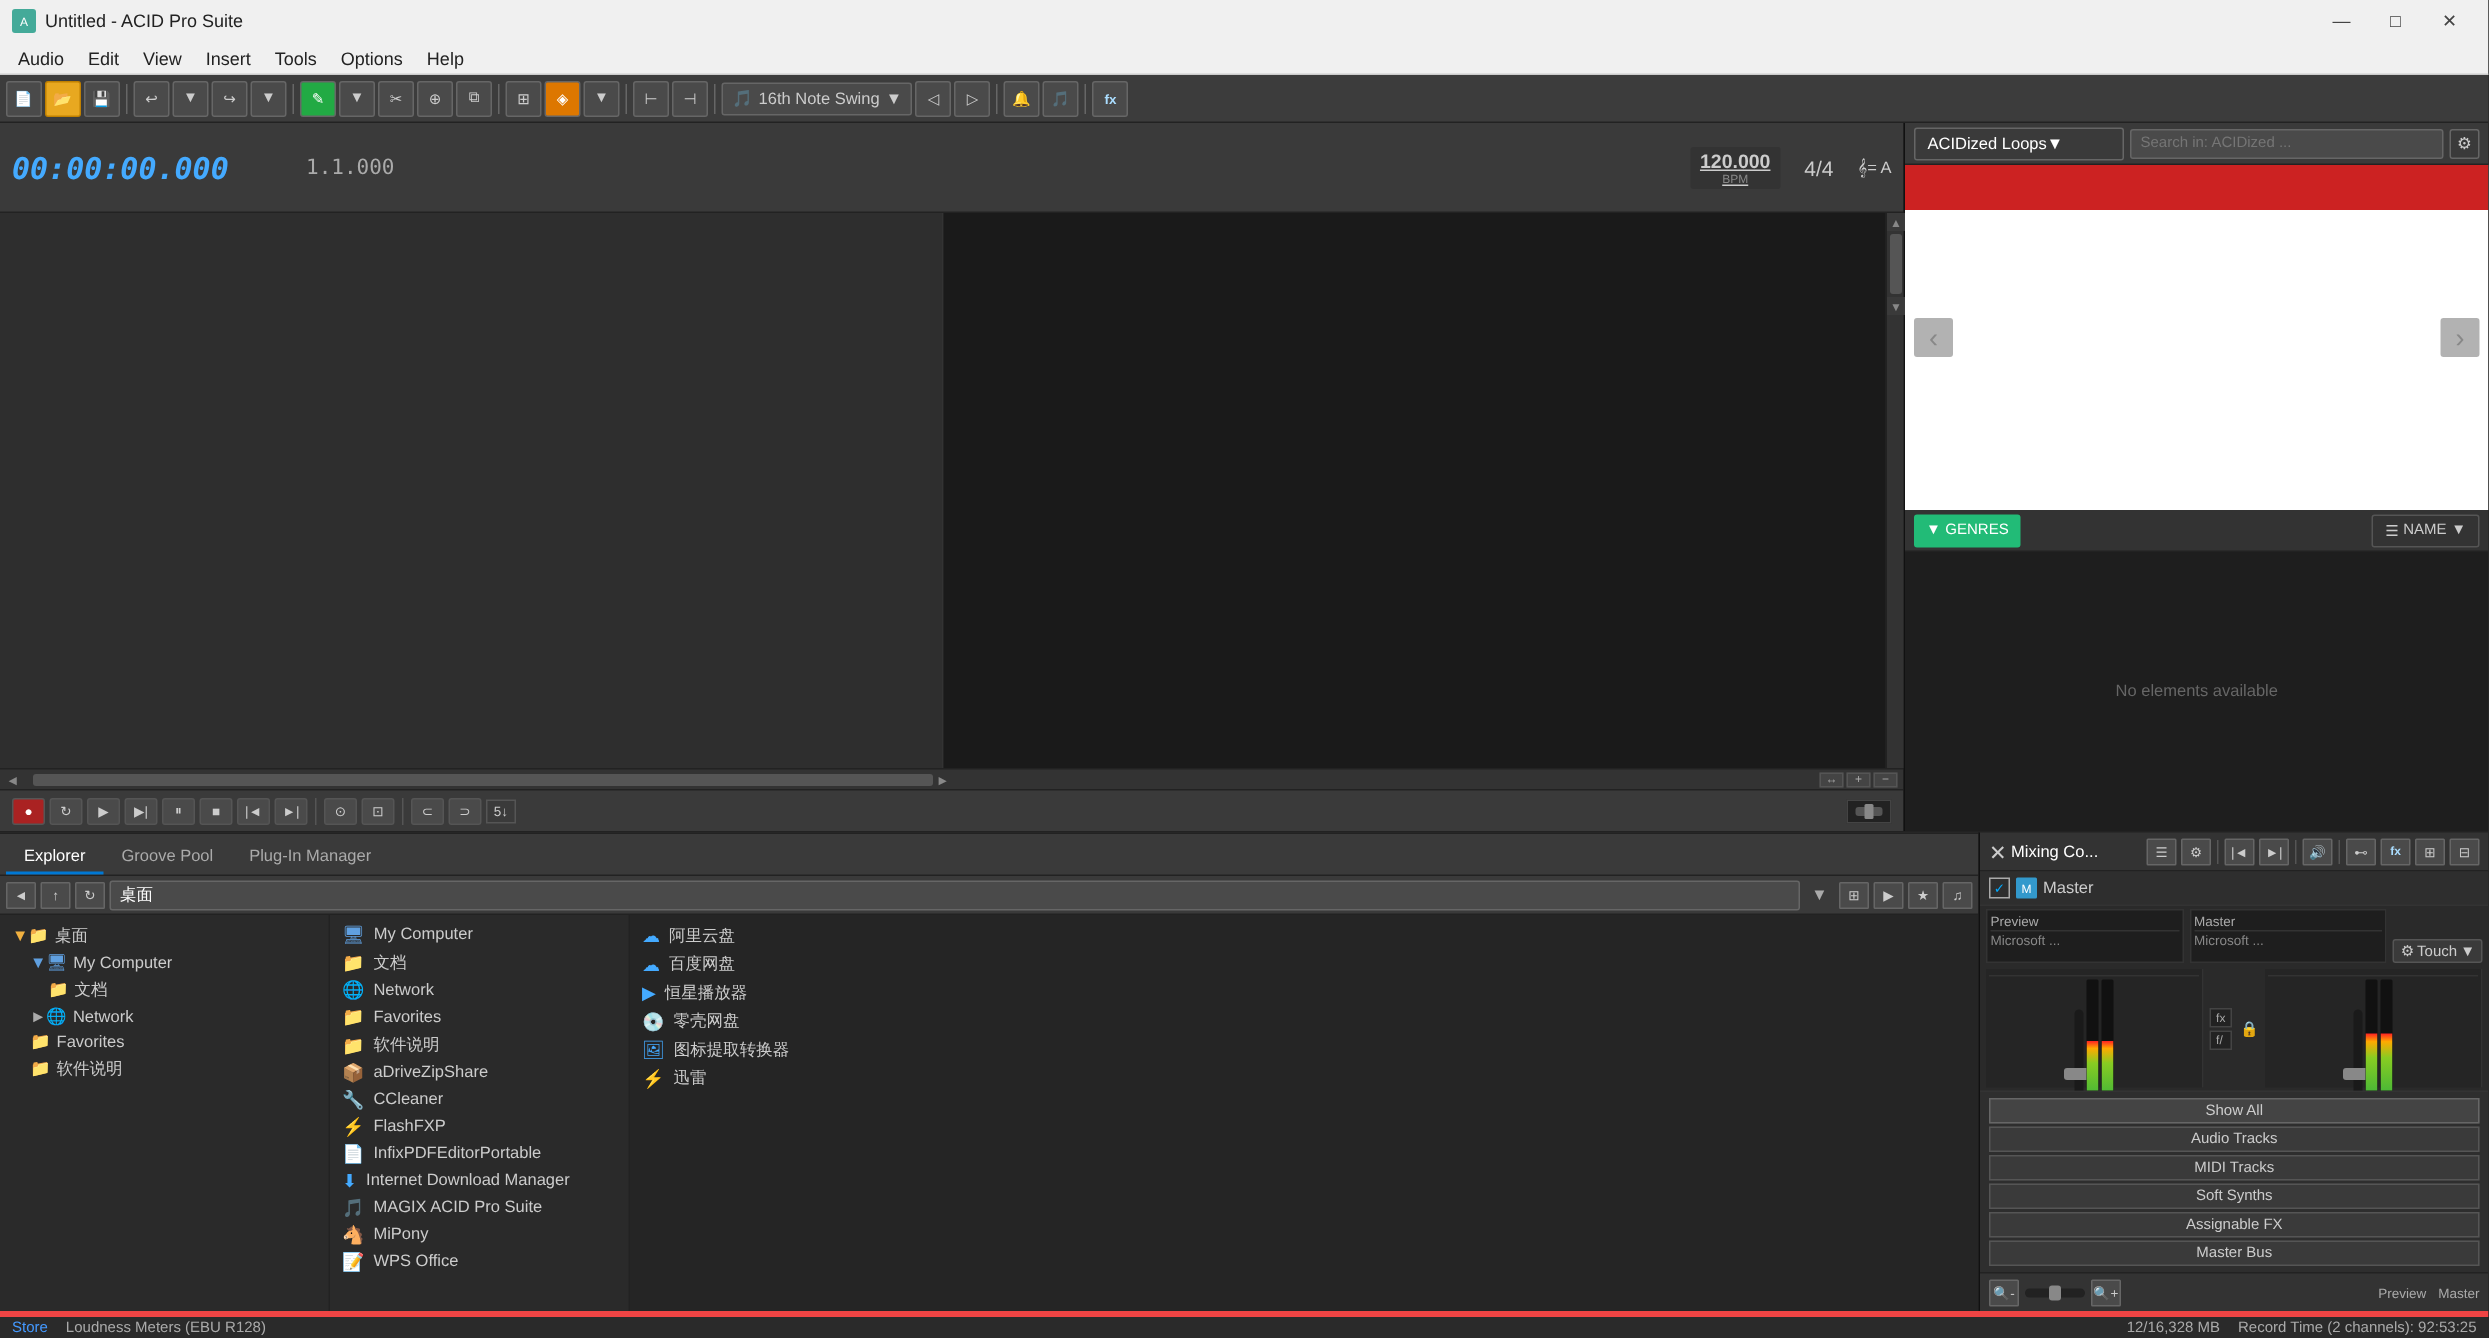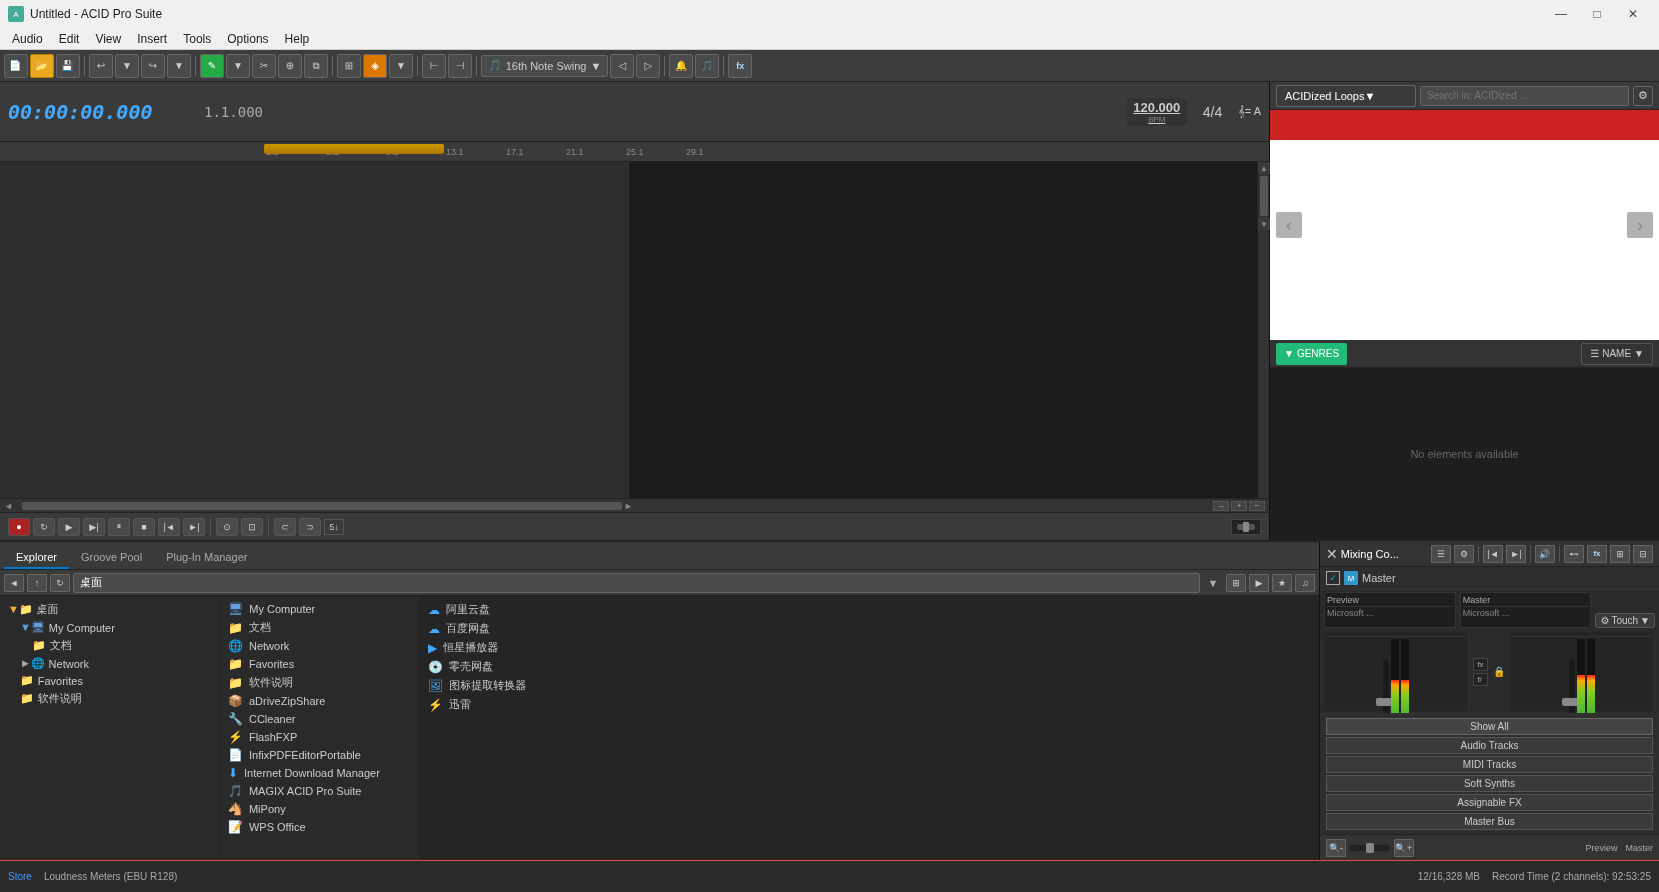--- a/index.html
+++ b/index.html
@@ -208,31 +208,20 @@
             <div style="font-family:monospace; font-size:14px; color:#aaa; margin-left:8px;">1.1.000</div>
             <div style="flex:1;"></div>
             <div id="bpm-area">
               <div id="bpm-val">120.000</div>
               <div id="bpm-label">BPM</div>
             </div>
             <div class="time-sig" style="margin:0 8px;">4/4</div>
             <div style="font-size:11px; color:#ccc;">𝄞= A</div>
           </div>
 
-          <div id="timeline-ruler" style="height:20px; background:#3a3a3a; border-bottom:1px solid #222; display:flex; align-items:center; padding-left:264px; position:relative; overflow:hidden;">
-            <div id="loop-marker" style="position:absolute; top:2px; left:264px; width:180px; height:10px; background:linear-gradient(to bottom, #cc9900, #aa7700); border-radius:2px;"></div>
-            <span class="ruler-tick" style="margin-left:0px;">1.1</span>
-            <span class="ruler-tick">5.1</span>
-            <span class="ruler-tick">9.1</span>
-            <span class="ruler-tick">13.1</span>
-            <span class="ruler-tick">17.1</span>
-            <span class="ruler-tick">21.1</span>
-            <span class="ruler-tick">25.1</span>
-            <span class="ruler-tick">29.1</span>
-          </div>
 
           <div style="display:flex; flex:1; min-height:0; position:relative;">
             <div id="track-area-left" style="width:260px; background:#2e2e2e; border-right:1px solid #333;"></div>
             <div id="tracks-canvas" style="flex:1; background:#1a1a1a; position:relative;"></div>
 
             <div id="vscroll" style="width:12px; background:#333; border-left:1px solid #222; display:flex; flex-direction:column;">
               <div class="scroll-btn">▲</div>
               <div id="vscroll-thumb" style="flex:1; max-height:40px; width:8px; background:#555; border-radius:2px; margin:2px auto; cursor:pointer;"></div>
               <div class="scroll-btn">▼</div>
             </div>
@@ -562,21 +551,21 @@
           </div>
 
         </div>
 
       </div>
 
     </div>
 
   </div>
 
-  <div id="status-bar" style="height:32px; background:#2a2a2a; border-top:1px solid #ef4444; display:flex; align-items:center; padding:0 8px; gap:12px; font-size:10px; color:#aaa;">
+  <div id="status-bar" style="height:18px; background:#2a2a2a; border-top:4px solid #ef4444; display:flex; align-items:center; padding:0 8px; gap:12px; font-size:10px; color:#aaa;">
     <span style="color:#4499ff; cursor:pointer;">Store</span>
     <span>Loudness Meters (EBU R128)</span>
     <div style="flex:1;"></div>
     <span>12/16,328 MB</span>
     <span>Record Time (2 channels): 92:53:25</span>
   </div>
 
 </div>
 
 </body></html>

